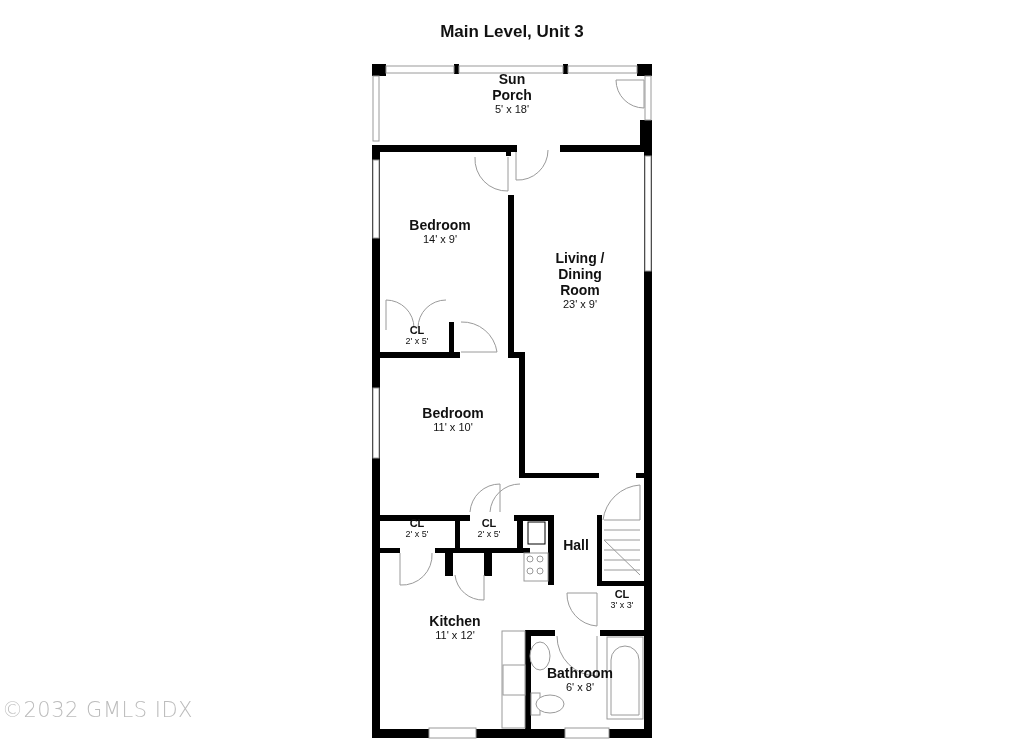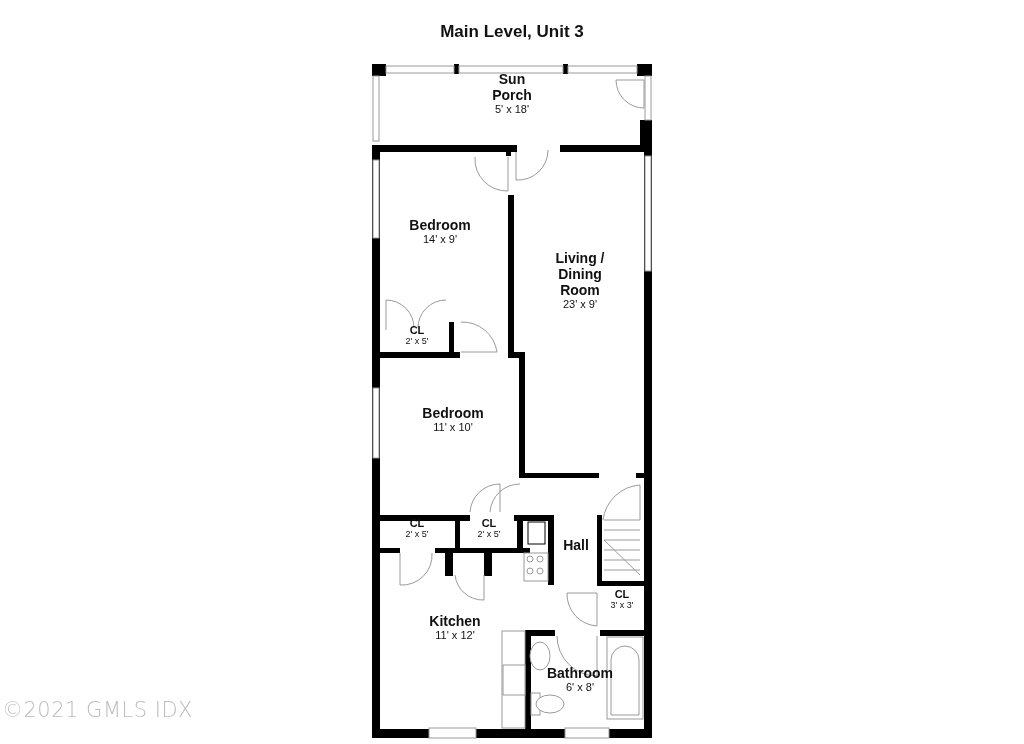--- a/index.html
+++ b/index.html
@@ -166,13 +166,13 @@
         <text class="room-name" x="455" y="626" font-size="14">Kitchen</text>
         <text class="room-dim" x="455" y="639" font-size="11">11' x 12'</text>
       </g>
       <g>
         <text class="room-name" x="580" y="678" font-size="14">Bathroom</text>
         <text class="room-dim" x="580" y="691" font-size="11">6' x 8'</text>
       </g>
     </g>
 </svg>
 
-<div id="watermark">©2021 GMLS IDX</div>
+<div id="watermark">©2032 GMLS IDX</div>
 
 </body></html>

